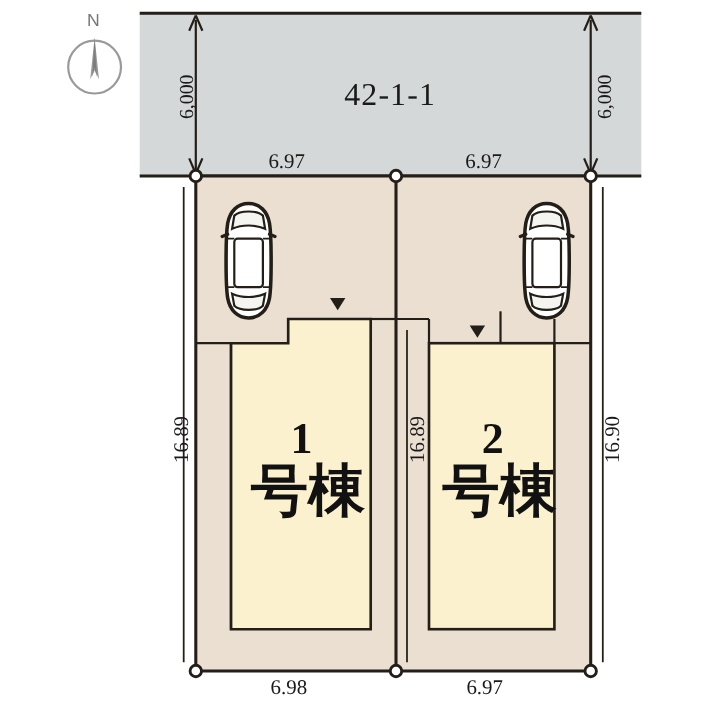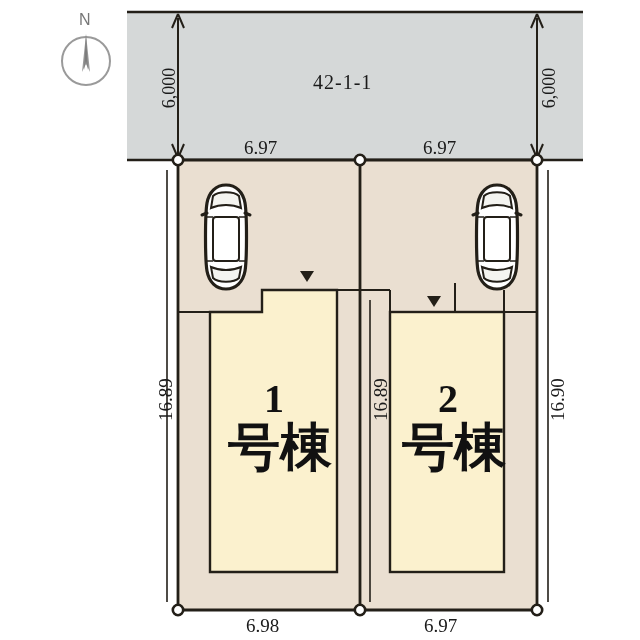--- a/index.html
+++ b/index.html
@@ -18,21 +18,21 @@
     white-space:nowrap;
     line-height:1;
     user-select:none;
   }
   .vert{
     transform-origin:center center;
     transform:rotate(-90deg);
   }
   .dim{font-size:19px;font-weight:400;}
   .dim-road{font-size:18px;}
-  .roadlabel{font-size:20px;letter-spacing:1px;}
+  .roadlabel{font-size:29px;letter-spacing:1px;}
   .bldg{
     font-family:"DejaVu Sans","Liberation Sans",sans-serif;
     font-weight:700;
     color:#111;
     text-align:center;
   }
   .bldg .num{font-family:"Liberation Serif","DejaVu Serif",serif;font-size:40px;display:block;line-height:1.05;}
   .bldg .kanji{font-size:52px;display:block;line-height:1.05;letter-spacing:0px;}
   .compass-n{
     font-family:"Liberation Sans","DejaVu Sans",sans-serif;

